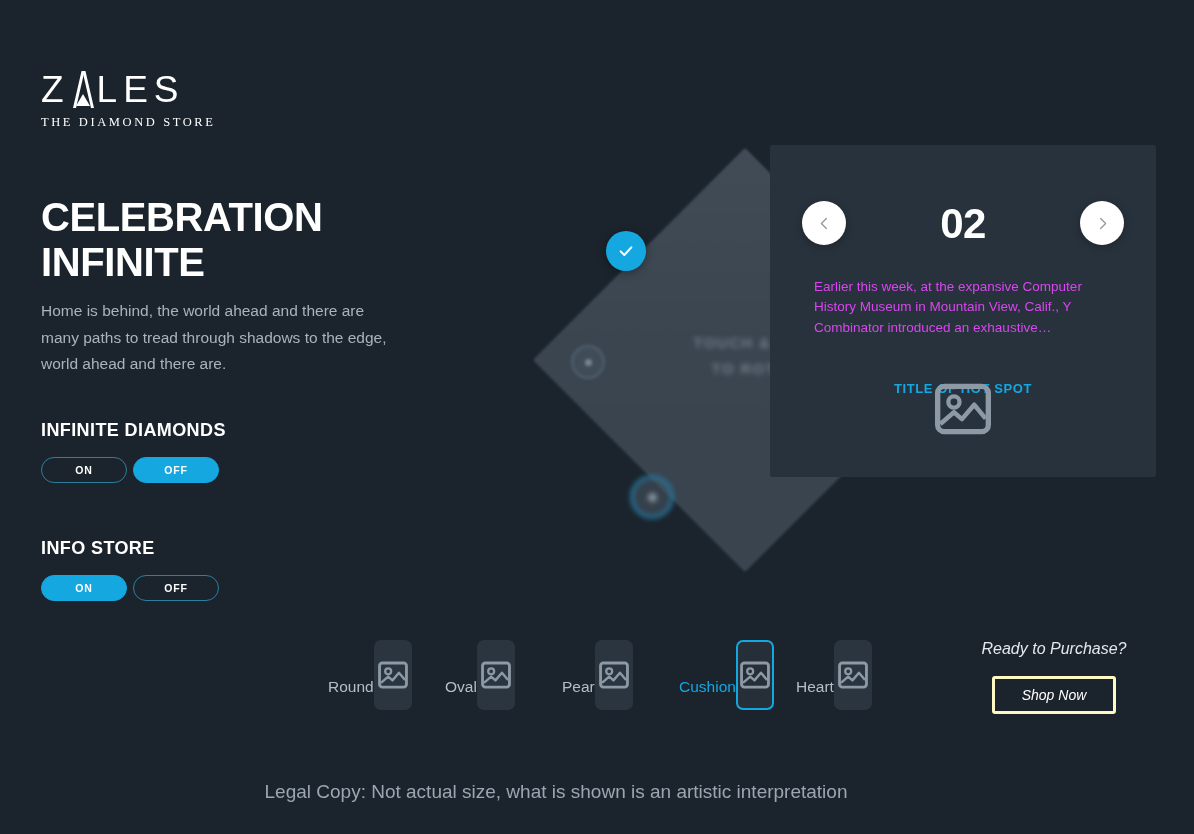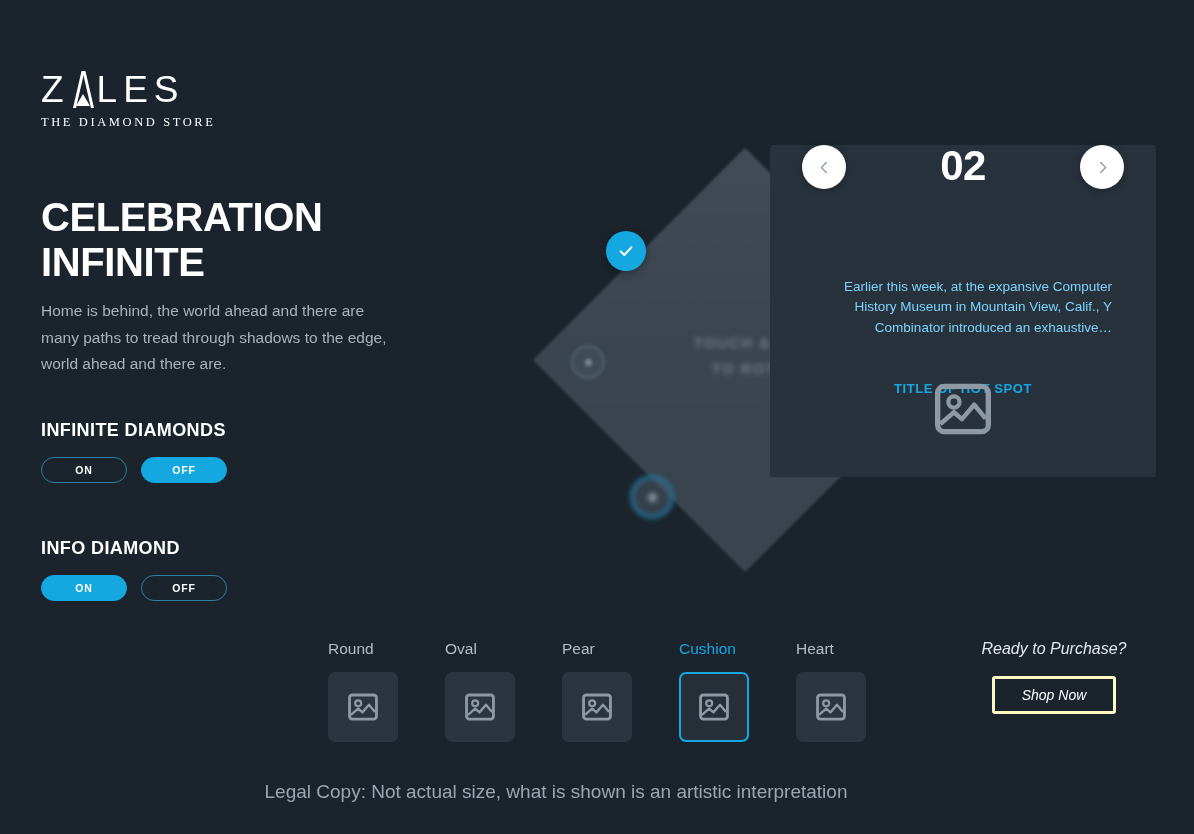--- a/index.html
+++ b/index.html
@@ -47,21 +47,21 @@
   }
 
   
   .toggle-group { position:absolute; left:41px; }
   .group-1 { top:420px; }
   .group-2 { top:538px; }
   .group-title {
     font-size:18px; font-weight:bold; letter-spacing:0.4px; color:#ffffff;
     margin-bottom:16px;
   }
-  .toggle-row { display:flex; gap:14px; }
+  .toggle-row { display:flex; gap:6px; }
   .pill {
     width:86px; height:26px; border-radius:13px;
     display:flex; align-items:center; justify-content:center;
     font-size:10.5px; font-weight:bold; letter-spacing:0.8px;
     cursor:pointer; user-select:none;
   }
   .pill.off-state { background:transparent; border:1px solid #2c7f9e; color:#ffffff; }
   .pill.on-state  { background:#14A7E0; border:1px solid #14A7E0; color:#ffffff; }
 
   
@@ -101,53 +101,53 @@
   }
   .hotspot.blur-blue .dot { width:9px; height:9px; border-radius:50%; background:rgba(160,175,188,.75); }
 
   
   .hs-panel {
     position:absolute; left:770px; top:145px; width:386px; height:332px;
     background:#28323c; border-radius:2px;
   }
   .hs-nav-row {
     position:absolute; left:0; top:0; width:100%; height:100px;
-    display:flex; align-items:flex-start; justify-content:space-between;
+    display:flex; align-items:flex-end; justify-content:space-between;
     padding:0 32px;
   }
   .nav-btn {
     width:44px; height:44px; border-radius:50%; background:#ffffff;
     display:flex; align-items:center; justify-content:center;
     cursor:pointer; box-shadow:0 2px 8px rgba(0,0,0,.25); flex:none;
   }
   .nav-btn svg { width:15px; height:15px; stroke:#8d98a3; }
   .hs-number {
     font-size:42px; font-weight:bold; color:#ffffff; letter-spacing:-0.5px;
     line-height:1;
   }
   .hs-title {
     position:absolute; top:236px; left:0; width:100%; text-align:center;
     font-size:13px; font-weight:bold; letter-spacing:0.6px; color:#14A7E0;
   }
   .hs-body {
-    position:absolute; top:132px; left:44px; width:298px; text-align:right;
-    font-size:13.5px; line-height:1.5; color:#7dd3fc;
+    position:absolute; top:132px; left:44px; width:298px; text-align:left;
+    font-size:13.5px; line-height:1.5; color:#d946ef;
   }
   .hs-thumb {
     position:absolute; left:50%; top:232px; transform:translateX(-50%);
     width:64px; height:64px;
   }
 
   
   .img-ph { display:block; }
   .img-ph rect.frame { fill:none; stroke:#8d9aa6; stroke-width:2; }
 
   
   .shapes { position:absolute; left:328px; top:640px; display:flex; gap:47px; }
-  .shape-item { width:70px; display:flex; flex-direction:column; align-items:flex-start; cursor:pointer; }
+  .shape-item { width:70px; display:flex; align-items:flex-end; cursor:pointer; }
   .shape-label { font-size:15.5px; color:#b4bec8; margin-bottom:14px; white-space:nowrap; }
   .shape-item.selected .shape-label { color:#14A7E0; }
   .shape-tile {
     width:70px; height:70px; border-radius:7px; background:#2b353f;
     display:flex; align-items:center; justify-content:center;
     border:2px solid transparent;
   }
   .shape-item.selected .shape-tile { background:#262f38; border:2px solid #14A7E0; }
   .shape-tile svg { width:34px; height:34px; }
 
@@ -192,21 +192,21 @@
 
   <div class="toggle-group group-1">
     <div class="group-title">INFINITE DIAMONDS</div>
     <div class="toggle-row">
       <div class="pill off-state">ON</div>
       <div class="pill on-state">OFF</div>
     </div>
   </div>
 
   <div class="toggle-group group-2">
-    <div class="group-title">INFO DIAMOND</div>
+    <div class="group-title">INFO STORE</div>
     <div class="toggle-row">
       <div class="pill on-state">ON</div>
       <div class="pill off-state">OFF</div>
     </div>
   </div>
 
   <div class="viewer">
     <div class="diamond"></div>
     <div class="rotate-hint">
       <div>TOUCH &amp; DRAG</div>

